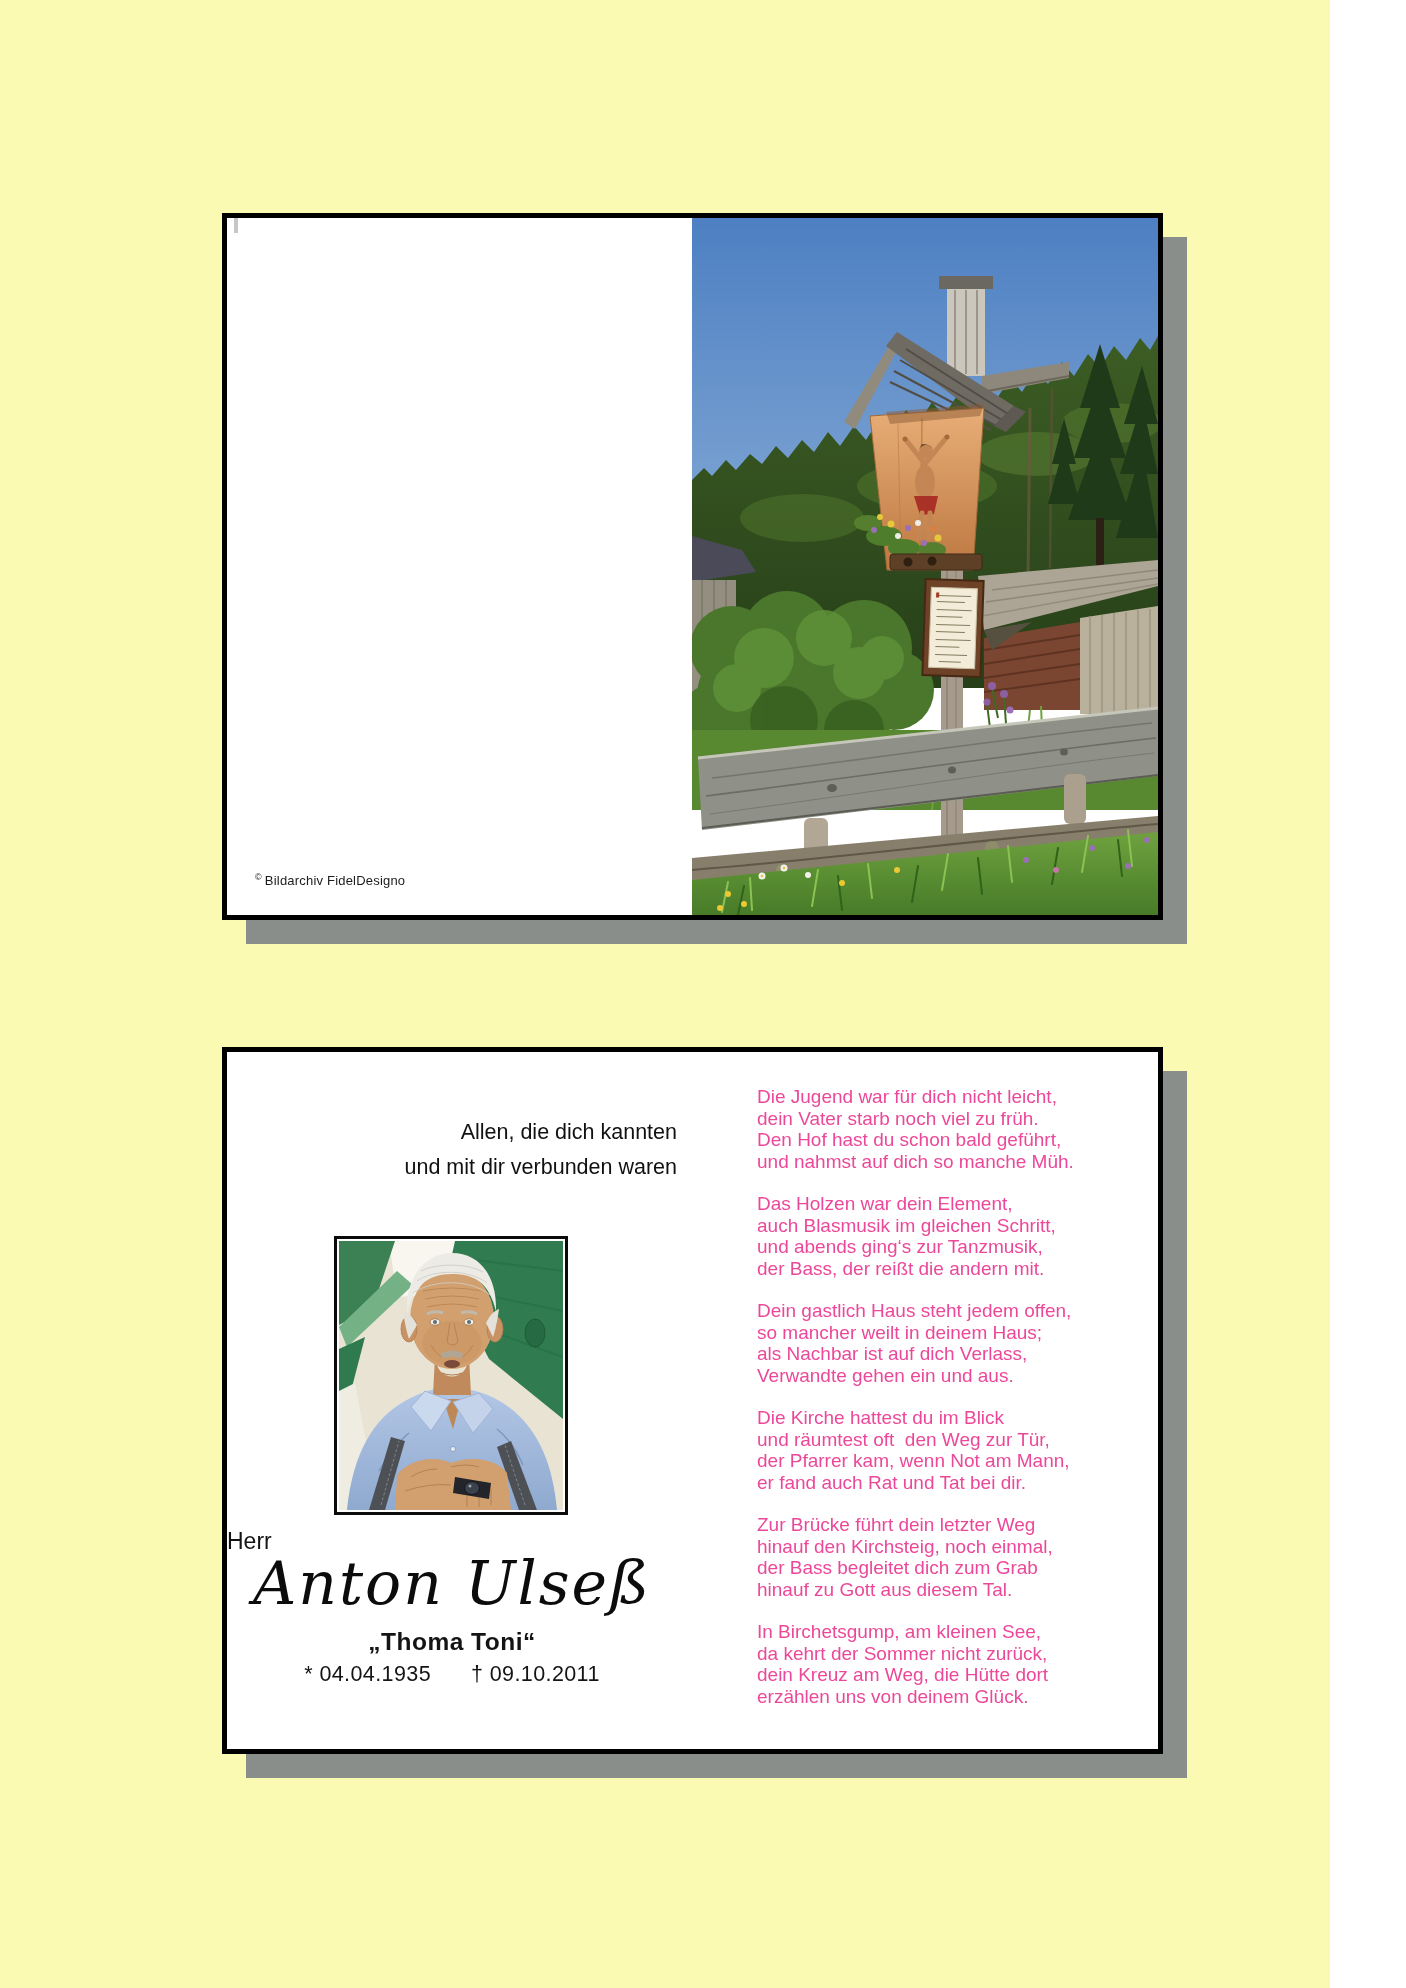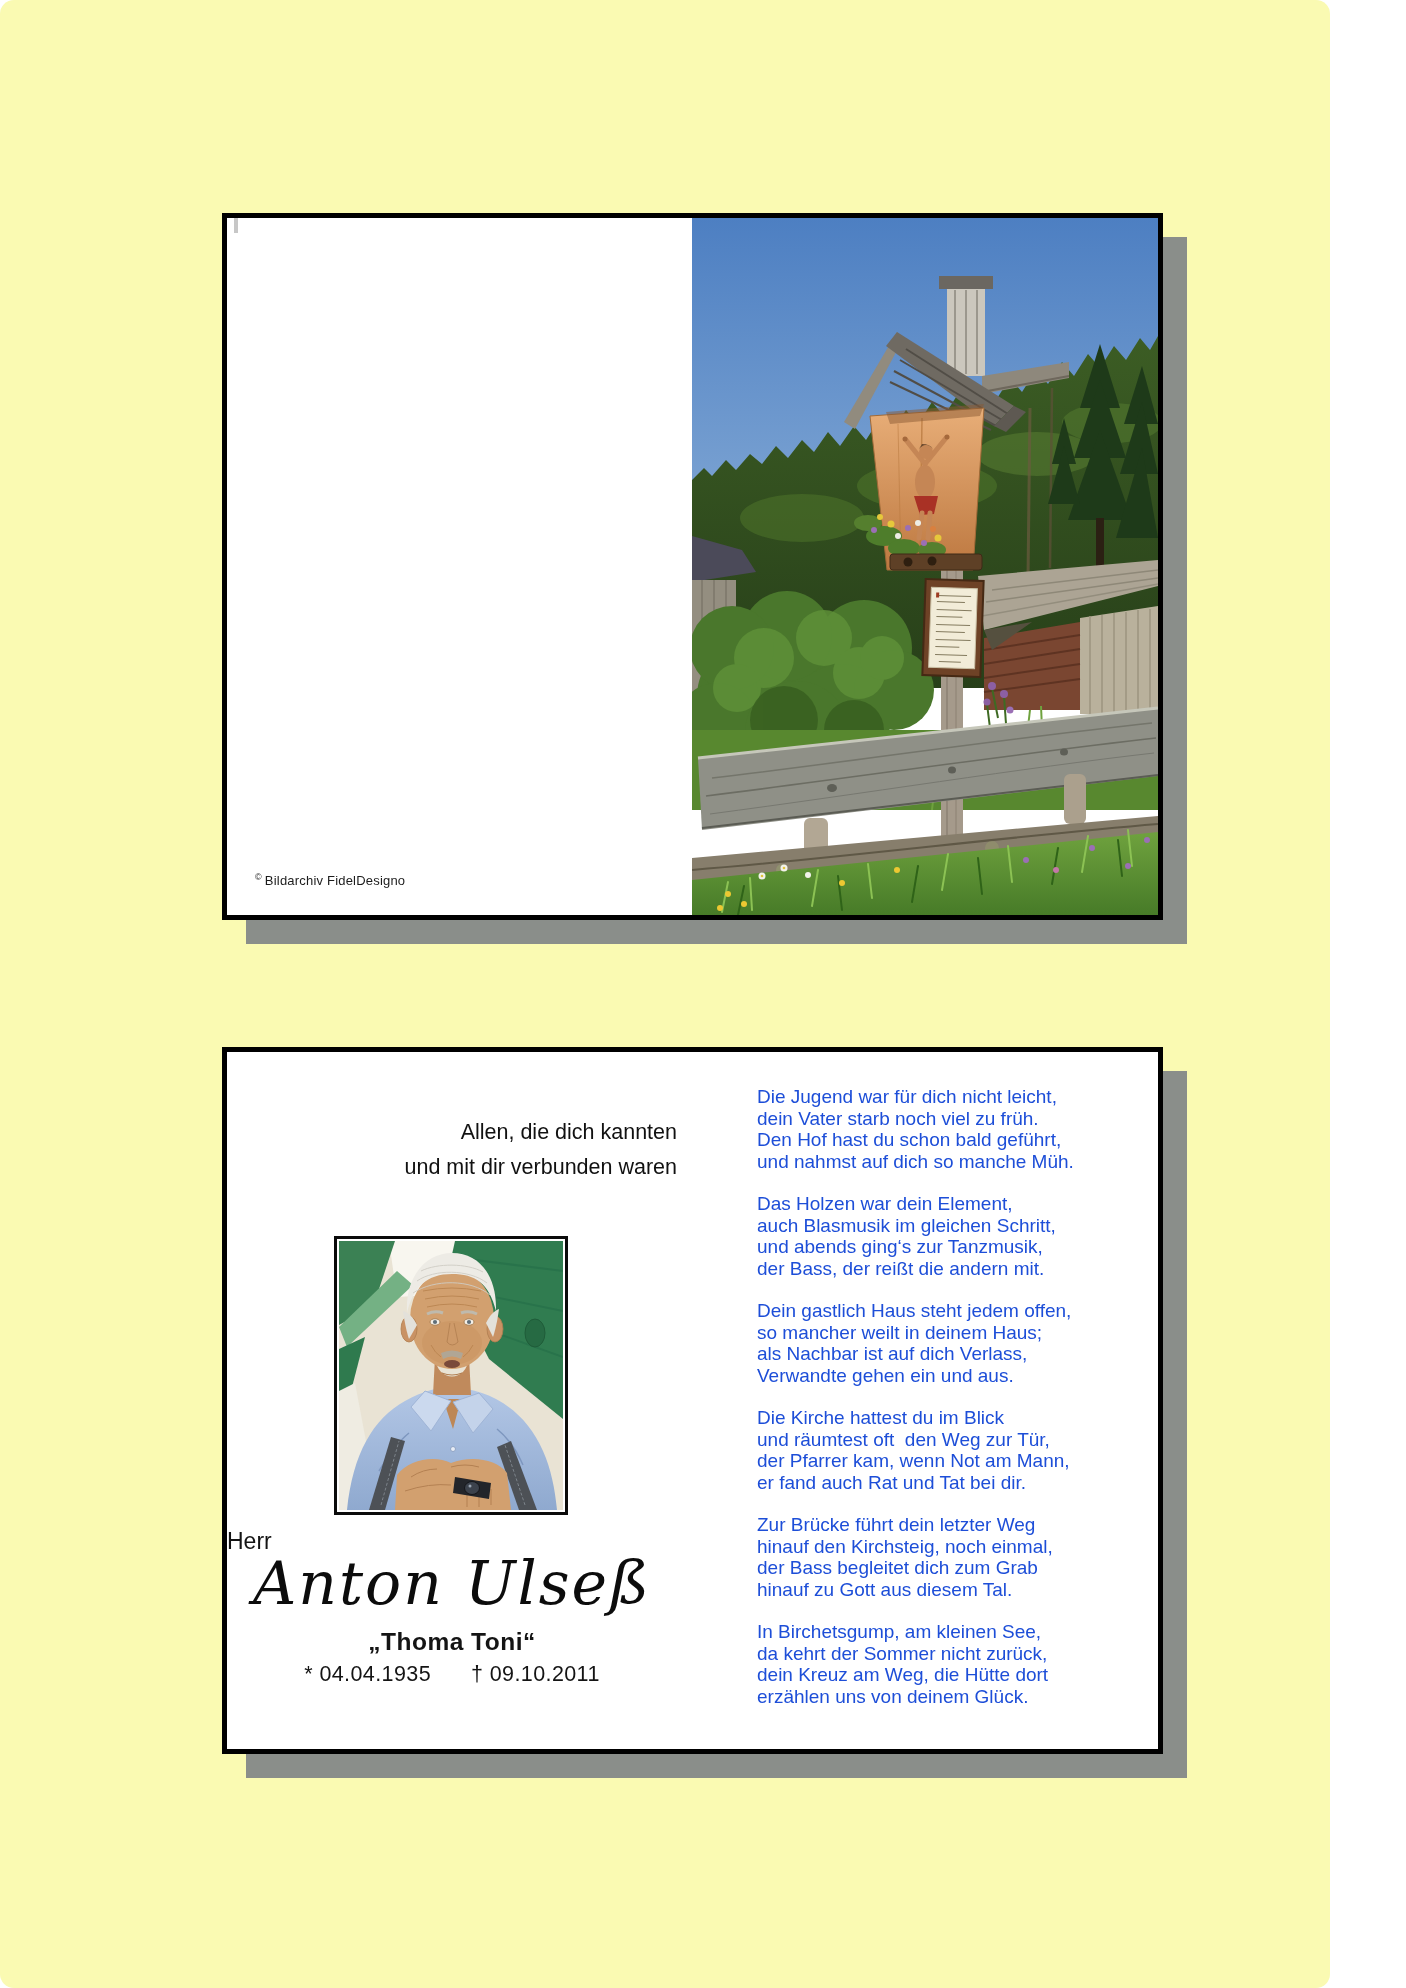--- a/index.html
+++ b/index.html
@@ -1,17 +1,17 @@
 <!DOCTYPE html>
 <html><head>
 <meta charset="utf-8">
 <style>
   html,body{margin:0;padding:0;}
   body{font-family:"Liberation Sans", sans-serif; color:#141414;}
-  .canvas{position:relative; width:1330px; height:1988px; background:#FAFAB2; overflow:hidden;border-radius:14px;}
+  .canvas{position:relative; width:1330px; height:1988px; background:#FAFAB2; overflow:hidden;}
 
   .card{position:absolute; width:931px; height:697px; background:#ffffff;
         border:5px solid #000000; box-shadow:24px 24px 0 0 #8A8E8A;}
   .top-card{left:222px; top:213px;}
   .bottom-card{left:222px; top:1047px;}
 
   .crop-tick{position:absolute; left:7px; top:0; width:4px; height:15px; background:#c7c7c7;}
 
   
   .photo-right{position:absolute; left:465px; top:0; width:466px; height:697px; overflow:hidden;}
@@ -31,21 +31,21 @@
                  font-family:"DejaVu Serif", serif; font-style:italic; font-weight:normal;
                  font-size:60px; letter-spacing:2px; color:#0c0c0c; white-space:nowrap;}
   .nickname{position:absolute; left:0; top:576px; width:100%; text-align:center;
             font-size:24.5px; font-weight:bold; letter-spacing:.5px;}
   .dates{position:absolute; left:0; top:610px; width:100%; text-align:center;
          font-size:21.5px; letter-spacing:.4px; white-space:nowrap;}
   .dates .birth{margin-right:40px;}
 
   
   .poem{position:absolute; left:530px; top:34px; width:380px; font-size:19px;
-        line-height:21.5px; color:#1d4ed8;}
+        line-height:21.5px; color:#ec4899;}
   .stanza{margin:0 0 21px 0;}
   .poem-line{white-space:pre;}
 </style>
 </head>
 <body>
 
 <div class="canvas">
 
   <div class="card top-card">
     <div class="crop-tick"></div>

